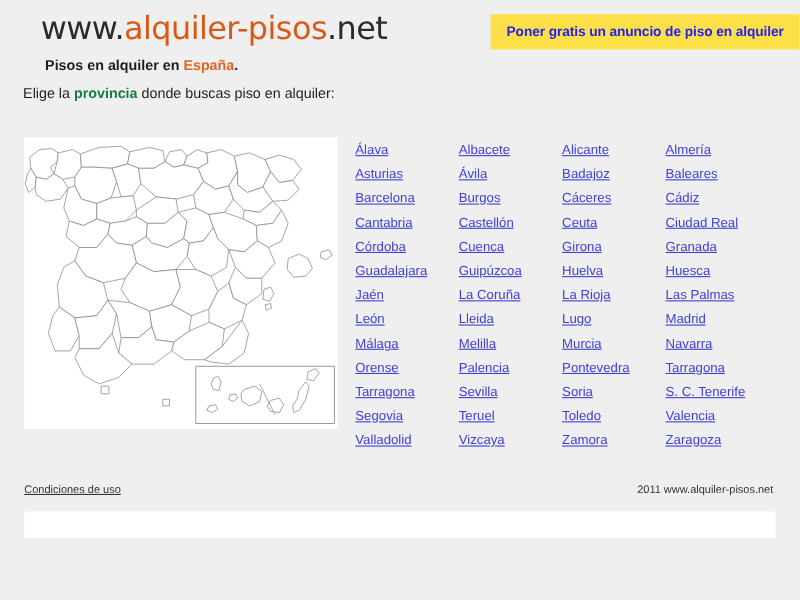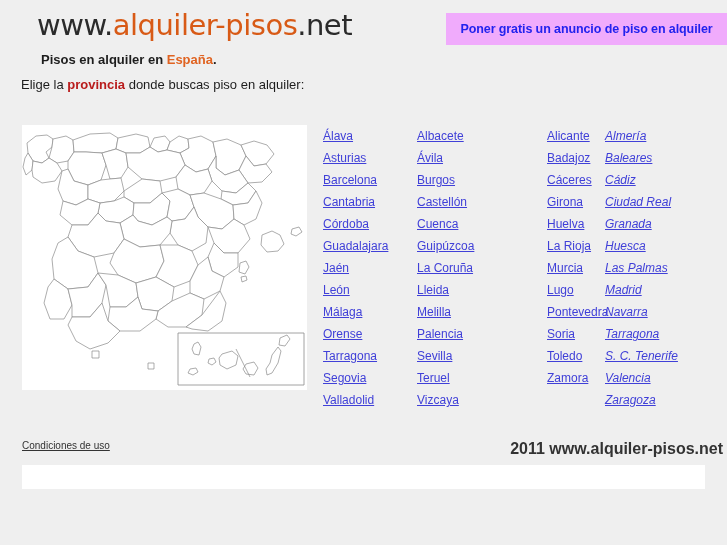--- a/index.html
+++ b/index.html
@@ -35,21 +35,21 @@
   }
   #logo .dark { color: #2b2b2b; }
   #logo .orange { color: #d85a16; }
 
   #promo-banner {
     position: absolute;
     left: 430px;
     top: 13px;
     width: 281px;
     height: 32px;
-    background: #f0abfc;
+    background: #fde047;
     display: flex;
     align-items: center;
     justify-content: center;
   }
   #promo-banner-link {
     color: #2222ee;
     font-weight: bold;
     font-size: 12.5px;
     text-decoration: none;
     white-space: nowrap;
@@ -71,21 +71,21 @@
 
   #instruction {
     position: absolute;
     left: 21px;
     top: 77px;
     font-size: 13px;
     color: #1d1d1d;
     white-space: nowrap;
   }
   #instruction .strong-orange {
-    color: #b91c1c;
+    color: #15803d;
     font-weight: bold;
   }
 
   
   #map-panel {
     position: absolute;
     left: 22px;
     top: 125px;
     width: 285px;
     height: 265px;
@@ -105,22 +105,22 @@
     top: 130px;
     width: 395px;
   }
   .province-col {
     position: absolute;
     top: 0;
     width: 94px;
   }
   .province-col.c0 { left: 0px; }
   .province-col.c1 { left: 94px; }
-  .province-col.c2 { left: 188px; margin-left: 36px; }
-  .province-col.c3 { left: 282px; width: 110px; font-style: italic; }
+  .province-col.c2 { left: 188px; }
+  .province-col.c3 { left: 282px; width: 110px; }
 
   .province-link {
     display: block;
     height: 22px;
     line-height: 13px;
     font-size: 12px;
     color: #4040d8;
     text-decoration: underline;
     white-space: nowrap;
   }
@@ -138,26 +138,25 @@
     position: absolute;
     left: 22px;
     top: 4px;
     font-size: 10px;
     color: #333333;
     text-decoration: underline;
     white-space: nowrap;
   }
   #copyright {
     position: absolute;
-    right: 4px;
+    right: 24px;
     top: 4px;
-    font-size: 16px;
+    font-size: 10px;
     color: #333333;
     white-space: nowrap;
-    font-weight: bold;
   }
 
   #bottom-white-bar {
     position: absolute;
     left: 22px;
     top: 465px;
     width: 683px;
     height: 24px;
     background: #ffffff;
   }
@@ -283,25 +282,26 @@
     <a class="province-link" href="#">Palencia</a>
     <a class="province-link" href="#">Sevilla</a>
     <a class="province-link" href="#">Teruel</a>
     <a class="province-link" href="#">Vizcaya</a>
   </div>
 
   <div class="province-col c2">
     <a class="province-link" href="#">Alicante</a>
     <a class="province-link" href="#">Badajoz</a>
     <a class="province-link" href="#">Cáceres</a>
+    <a class="province-link" href="#">Ceuta</a>
     <a class="province-link" href="#">Girona</a>
     <a class="province-link" href="#">Huelva</a>
     <a class="province-link" href="#">La Rioja</a>
+    <a class="province-link" href="#">Lugo</a>
     <a class="province-link" href="#">Murcia</a>
-    <a class="province-link" href="#">Lugo</a>
     <a class="province-link" href="#">Pontevedra</a>
     <a class="province-link" href="#">Soria</a>
     <a class="province-link" href="#">Toledo</a>
     <a class="province-link" href="#">Zamora</a>
   </div>
 
   <div class="province-col c3">
     <a class="province-link" href="#">Almería</a>
     <a class="province-link" href="#">Baleares</a>
     <a class="province-link" href="#">Cádiz</a>

